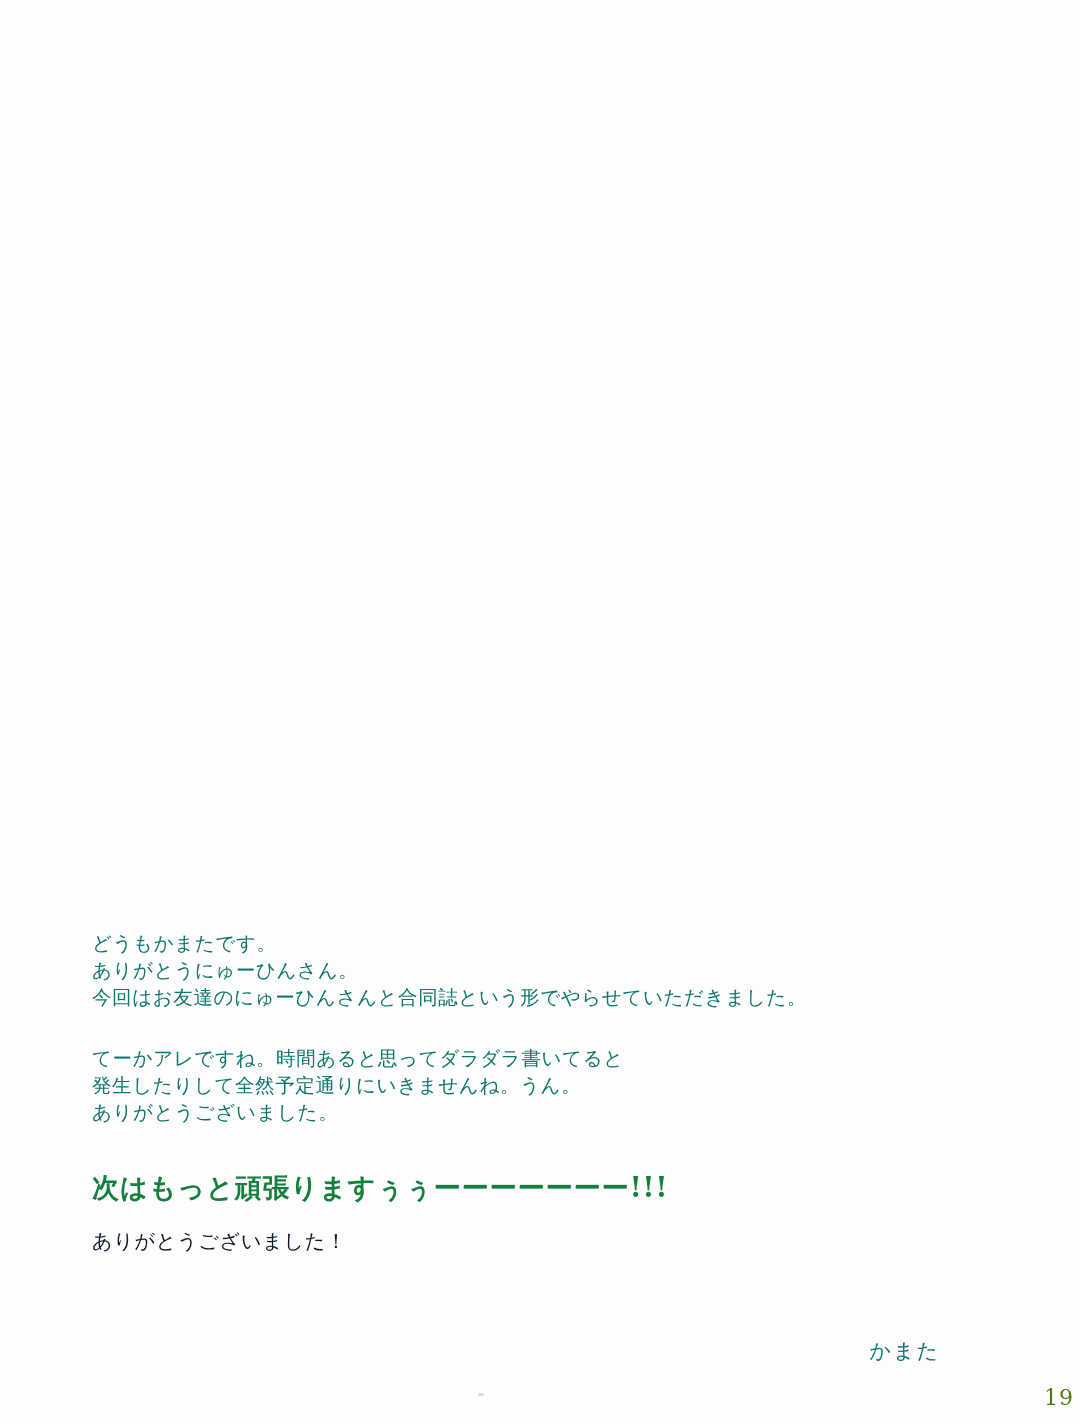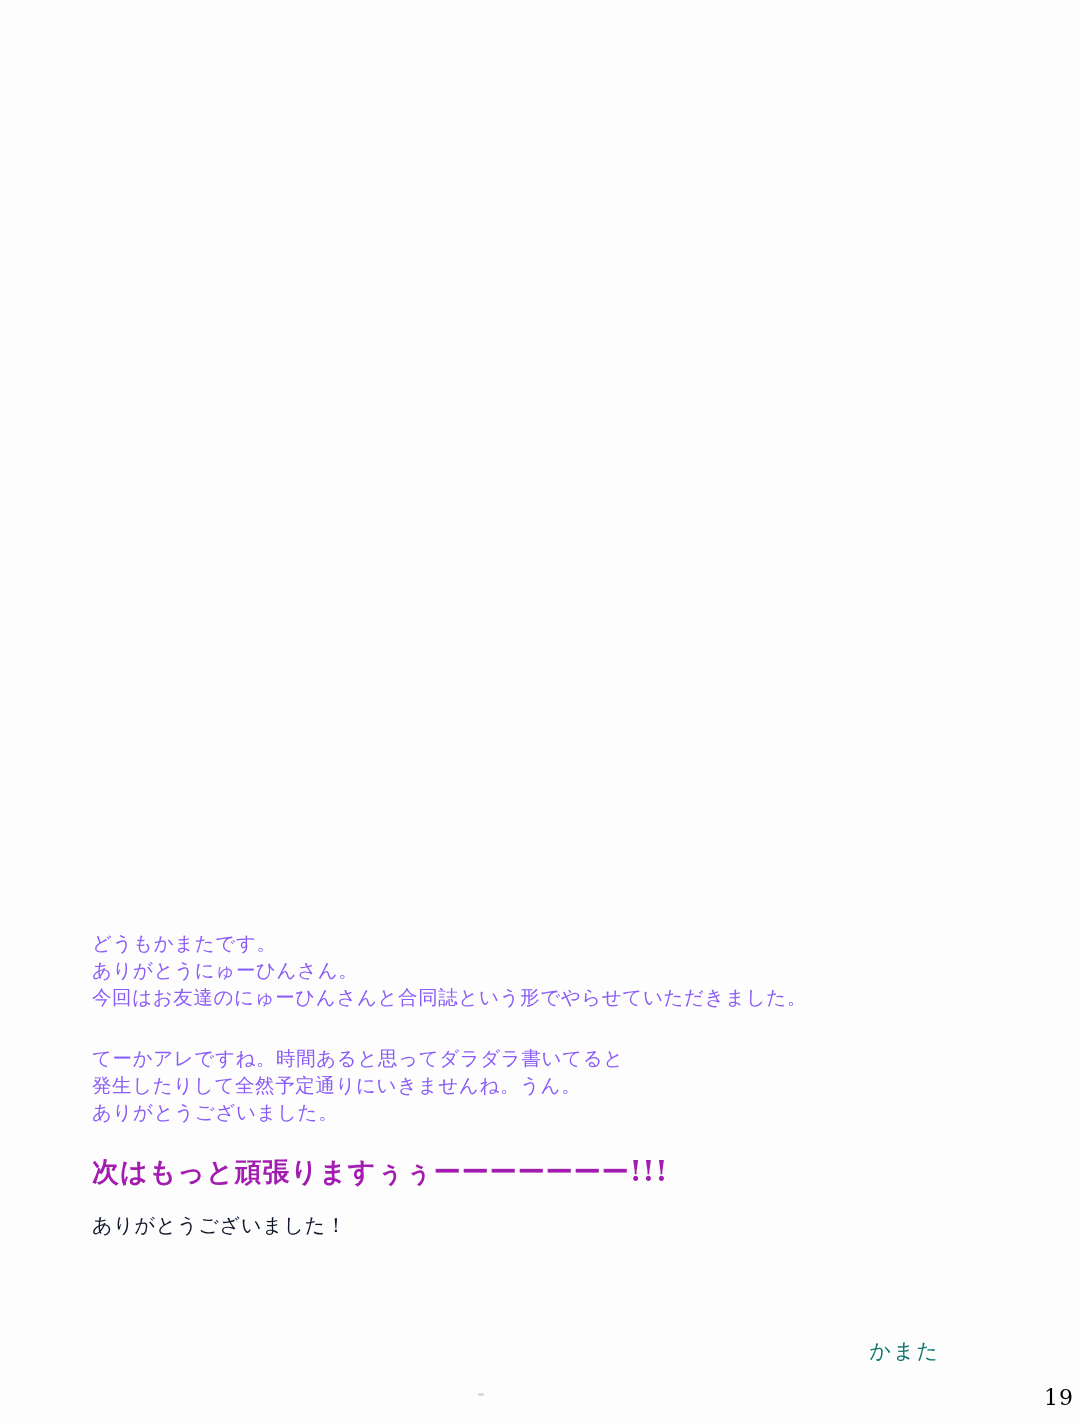--- a/index.html
+++ b/index.html
@@ -33,38 +33,38 @@
   .para {
     margin: 0 0 0 0;
   }
 
   .line {
     display: block;
     font-family: "DejaVu Serif", serif;
     font-size: 19.5px;
     line-height: 27px;
     letter-spacing: 0.6px;
-    color: #8b5cf6;
+    color: #0f766e;
     white-space: pre;
   }
 
   .para-gap {
     height: 34px;
   }
 
   .shout {
     display: block;
     font-family: "DejaVu Serif", serif;
     font-weight: bold;
     font-size: 27px;
     line-height: 40px;
     letter-spacing: 1px;
-    color: #a21caf;
+    color: #15803d;
     white-space: pre;
-    margin-top: 26px;
+    margin-top: 42px;
   }
 
   .thanks {
     display: block;
     font-family: "DejaVu Serif", serif;
     font-size: 20px;
     line-height: 30px;
     letter-spacing: 0.8px;
     color: #0f172a;
     white-space: pre;
@@ -80,21 +80,21 @@
     letter-spacing: 2px;
     color: #0f766e;
   }
 
   .page-number {
     position: absolute;
     right: 6px;
     bottom: 14px;
     font-family: "DejaVu Serif", serif;
     font-size: 22px;
-    color: #000000;
+    color: #4d7c0f;
     letter-spacing: 1px;
   }
 
   .gutter-mark {
     position: absolute;
     left: 478px;
     bottom: 28px;
     width: 6px;
     height: 3px;
     background: #d8dade;

